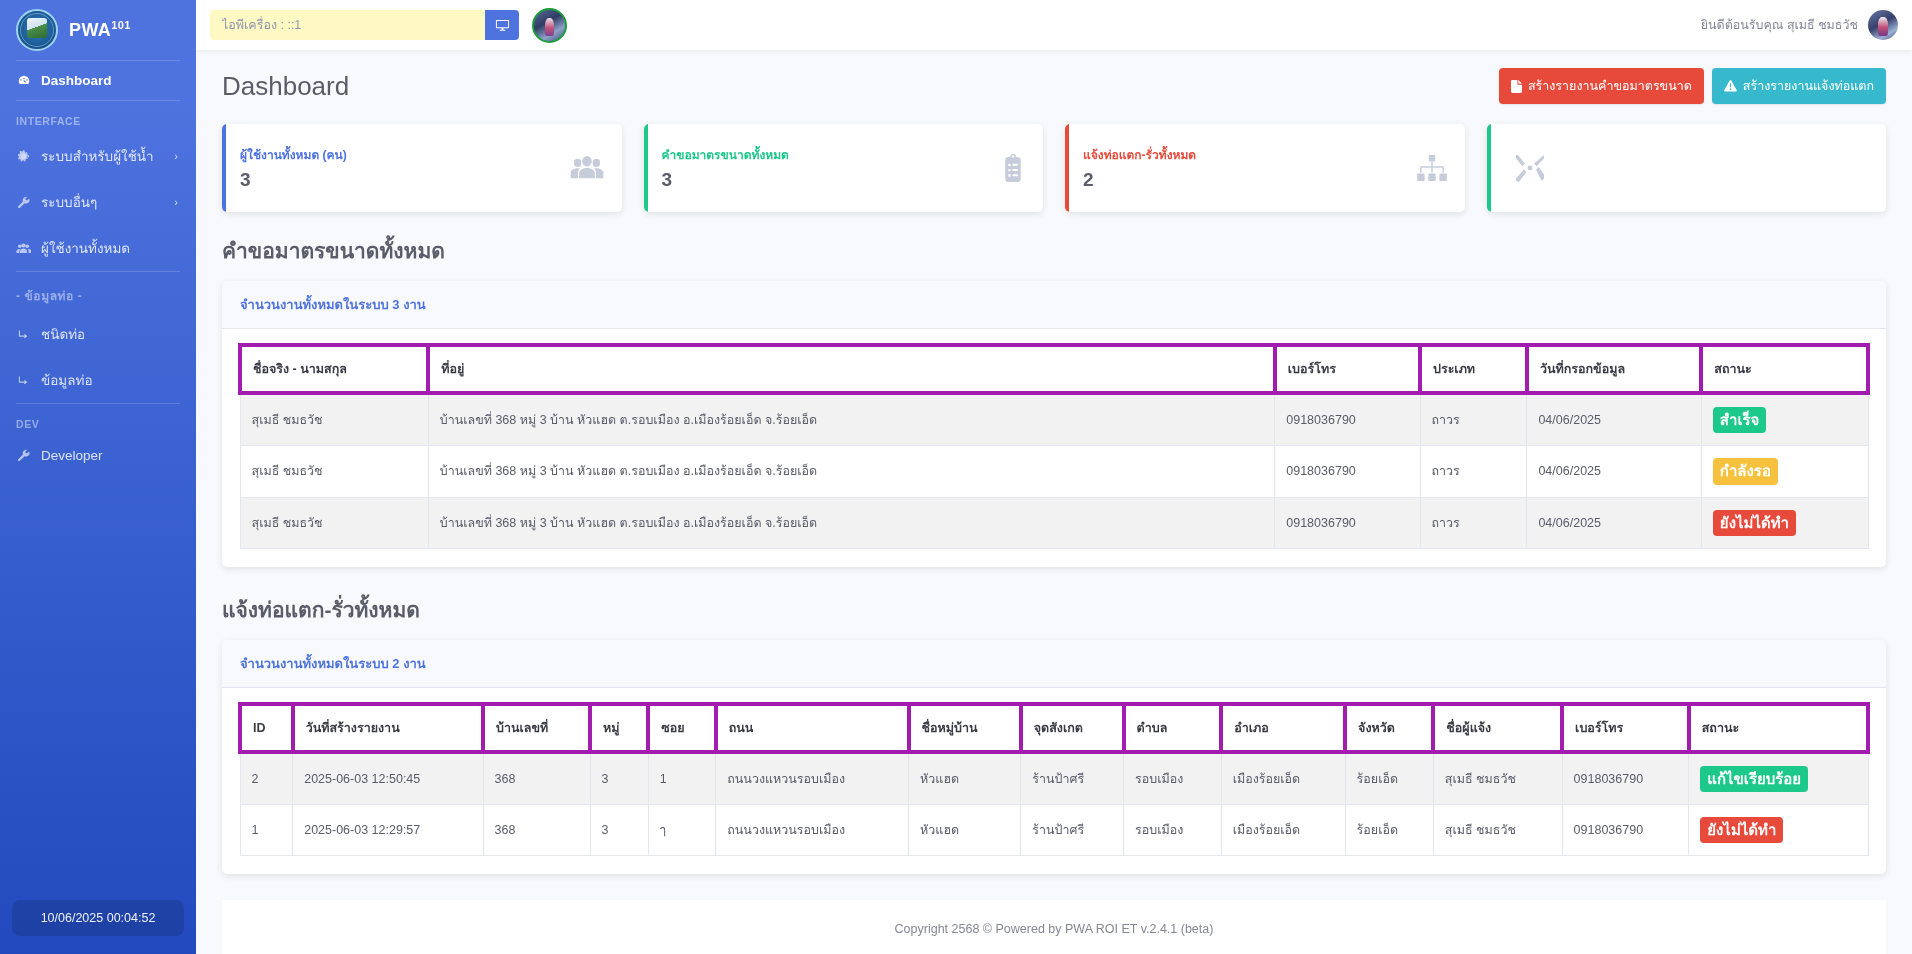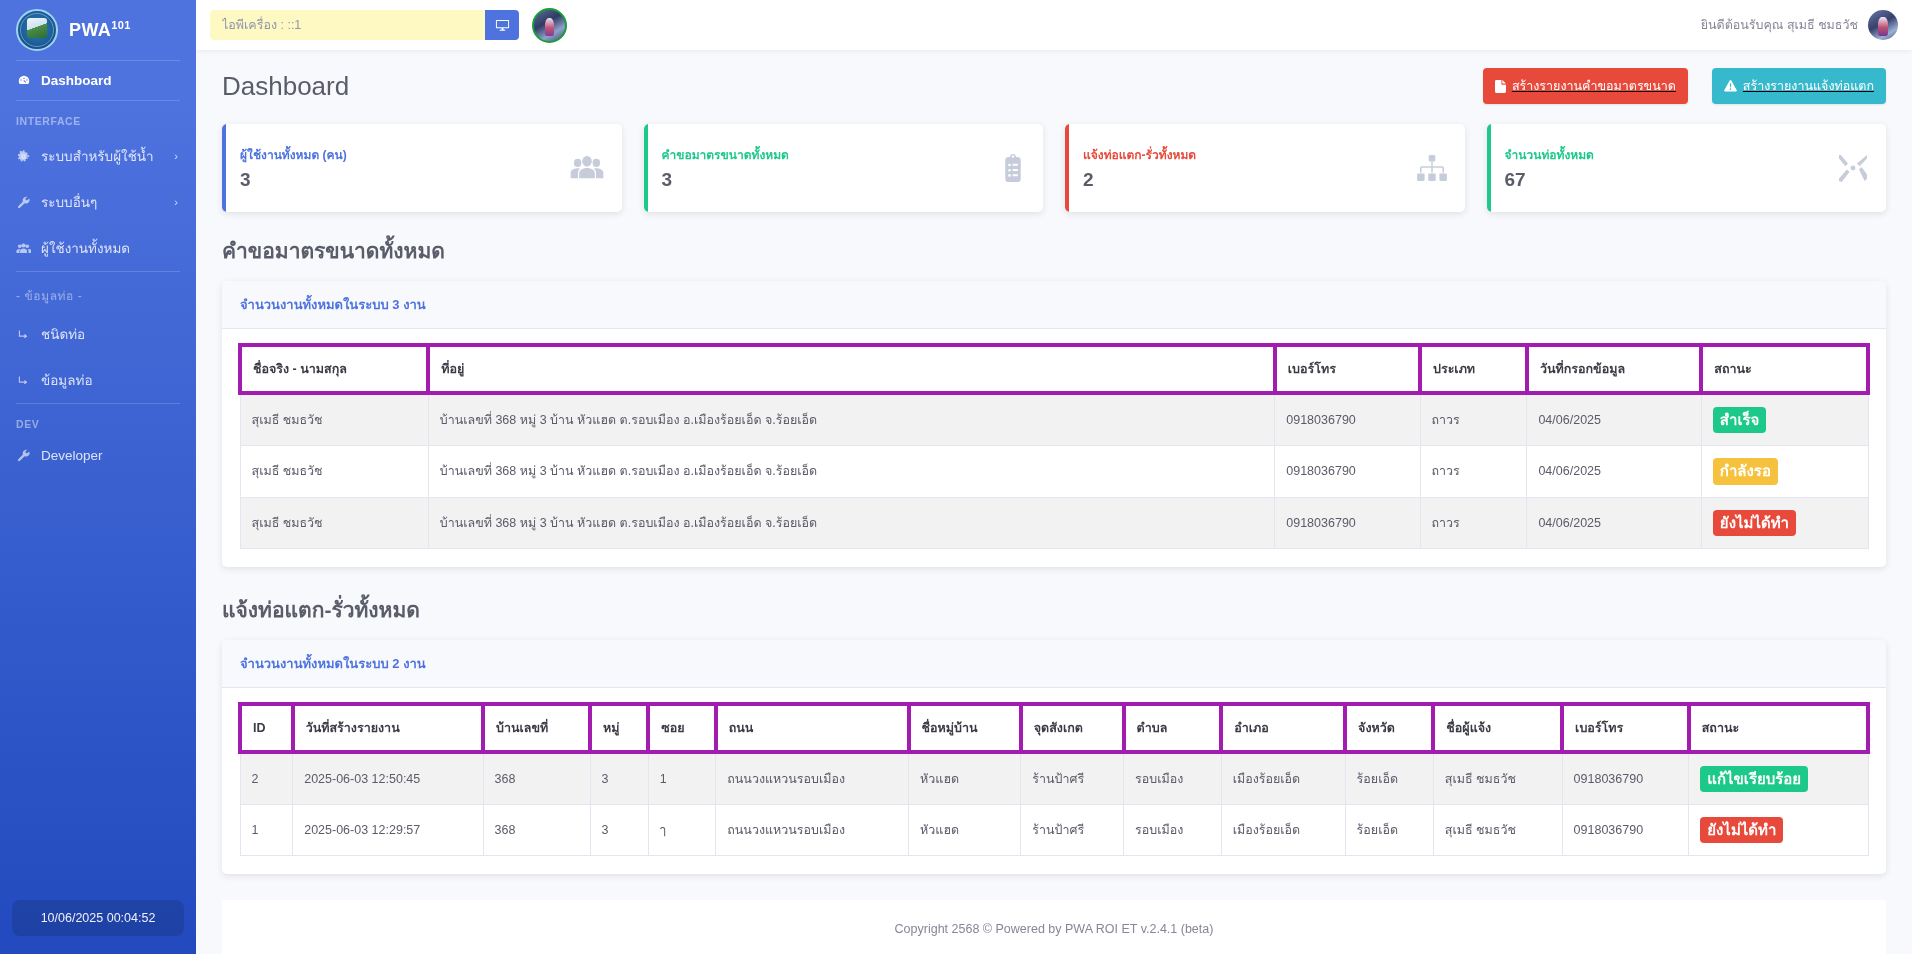--- a/index.html
+++ b/index.html
@@ -103,21 +103,21 @@
   .welcome-avatar::after {
     content:""; position:absolute; left:34%; top:24%; width:32%; height:62%;
     background: linear-gradient(180deg,#efe9f4 0%, #bd4f74 55%, #74398a 100%);
     border-radius: 40% 40% 20% 20%;
   }
 
   .content { flex: 1 1 auto; overflow: auto; padding: 18px 26px 0; }
 
   .page-head { display: flex; align-items: center; margin-bottom: 20px; }
   .page-title { font-size: 26px; font-weight: normal; color: #5a5c69; }
-  .head-actions { margin-left: auto; display: flex; gap: 24px; text-decoration: underline; }
+  .head-actions { margin-left: auto; display: flex; gap: 8px; }
   .btn {
     display: inline-flex; align-items: center; gap: 6px;
     border: none; border-radius: 4px; padding: 8px 12px;
     font-size: 12.5px; color: #fff; cursor: pointer;
     font-family: "Liberation Sans", sans-serif;
     box-shadow: 0 1px 2px rgba(0,0,0,.09);
   }
   .btn-danger { background: #e74a3b; }
   .btn-info { background: #36b9cc; text-align: center; }
   .btn .bico { font-size: 12px; line-height: 1; }
@@ -227,21 +227,21 @@
             <circle cx="5" cy="5" r="2.4"></circle>
             <circle cx="15" cy="5" r="2.4"></circle>
             <circle cx="10" cy="4" r="2.8"></circle>
             <path d="M10 8c-2.7 0-4.6 1.4-4.6 3.1V14h9.2v-2.9C14.6 9.4 12.7 8 10 8zM4.3 8.6C2.3 8.8.6 9.9.6 11.3V14h4v-3c0-.9.4-1.7 1-2.3zm11.4 0c.6.6 1 1.4 1 2.3v3h4v-2.7c0-1.4-1.7-2.5-3.7-2.7z"></path>
           </svg>
       </span>
       <span>ผู้ใช้งานทั้งหมด</span>
     </a>
     <div class="side-divider"></div>
 
-    <div class="nav-head" style="font-weight:normal;text-transform:none;font-size:12px;">- ข้อมูลท่อ -</div>
+    <div class="nav-head" style="font-weight:bold;text-transform:none;font-size:12px;">- ข้อมูลท่อ -</div>
 
     <a class="nav-item">
       <span class="ni-ico">
         <svg width="13" height="13" viewBox="0 0 16 16" fill="none" stroke="currentColor" stroke-width="1.4">
             <path d="M3 3v7h8"></path>
             <path d="M9 8l2.6 2L9 12"></path>
           </svg>
       </span>
       <span>ชนิดท่อ</span>
     </a>
@@ -355,24 +355,20 @@
                 <rect x="12" y="20" width="8" height="8" rx="1"></rect>
                 <rect x="24" y="20" width="8" height="8" rx="1"></rect>
                 <path d="M15.2 7h1.6v5h-1.6z"></path>
                 <path d="M4 12h24v1.8H4z"></path>
                 <path d="M3.2 13h1.6v6H3.2zm12 0h1.6v6h-1.6zm12 0h1.6v6h-1.6z"></path>
               </svg>
           </div>
         </div>
 
         <div class="card-stat" style="--accent:#1cc88a">
-          <div class="card-body">
-            <div class="card-label">จำนวนท่อทั้งหมด</div>
-            <div class="card-value">67</div>
-          </div>
           <div class="card-icon">
             <svg width="30" height="28" viewBox="0 0 32 30" fill="currentColor">
                 <path d="M3 1l7.6 9.3-2.7 2.7L1 4.8V1zM31 1v3.8l-8 8.2-2.7-2.7zM22.5 16.6l2.7-2.7L31 22v4.5l-2.6 2.5zM9.5 16.6 1 26.3V29l3 1 8.2-10.7z"></path>
                 <circle cx="16" cy="15" r="2.6"></circle>
               </svg>
           </div>
         </div>
       </div>
 
       <h2 class="section-title">คำขอมาตรขนาดทั้งหมด</h2>

